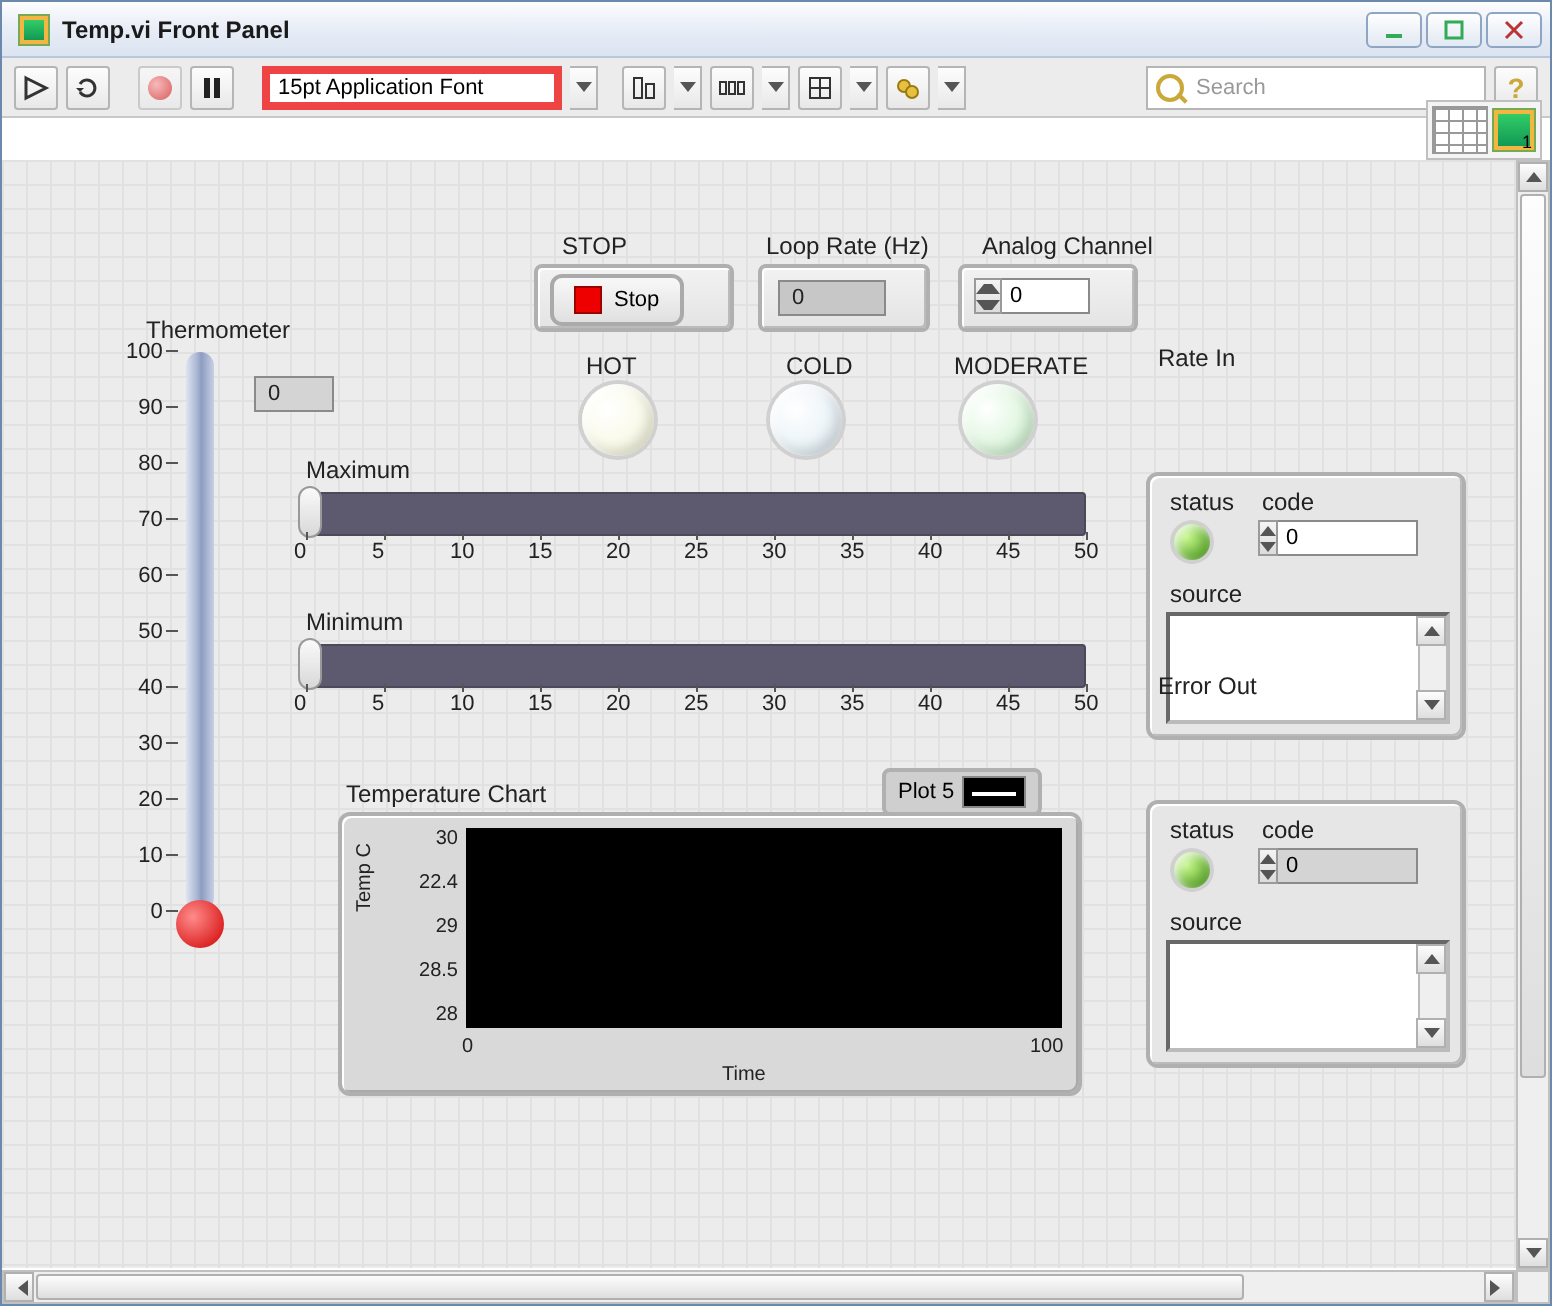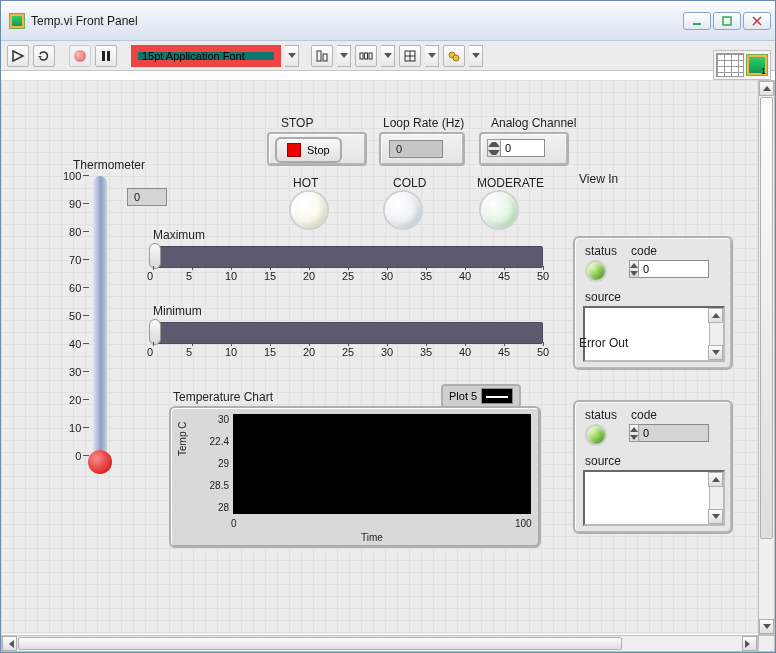--- a/index.html
+++ b/index.html
@@ -1,33 +1,33 @@
 <!DOCTYPE html>
 <html><head>
 <meta charset="utf-8">
 <style>
 * { box-sizing: border-box; font-family: Tahoma, Arial, sans-serif; font-size: 11px; }
 body { margin: 0; background: #fff; }
 .window { width: 776px; height: 653px; border: 1px solid #6b8aab; background: #fff; position: relative; overflow: hidden; }
-.titlebar { height: 40px; background: linear-gradient(#fdfdfe,#e9eef7 45%,#dbe4f0); border-bottom: 1px solid #b7c7dd; display: flex; align-items: center; padding: 0 4px 0 8px; }
+.titlebar { height: 28px; background: linear-gradient(#fdfdfe,#e9eef7 45%,#dbe4f0); border-bottom: 1px solid #b7c7dd; display: flex; align-items: center; padding: 0 4px 0 8px; font-weight: bold; }
 .titlebar .icon { width: 16px; height: 16px; background:#f4b642; border:1px solid #7a5; margin-right:6px; position:relative;}
 .titlebar .icon::after{content:"";position:absolute;inset:2px;background:linear-gradient(#3c6,#195);}
 .titlebar .title { color:#1a1a1a; flex:1; font-size:12px;}
 .winbtns { display:flex; gap:2px; }
 .winbtn { width:28px; height:18px; border:1px solid #8fa6c3; border-radius:3px; background:linear-gradient(#fefefe,#e2e9f3); display:flex; align-items:center; justify-content:center; color:#4a6; cursor:default;}
 .winbtn svg{width:10px;height:10px;}
 .menubar { height:20px; background:#eef1f6; border-bottom:1px solid #c8cdd3; display:flex; align-items:center; padding:0 4px; gap:2px;}
 .menubar span { padding:2px 8px; cursor:default;}
 .toolbar { height:30px; background:#ececec; border-bottom:1px solid #c8c8c8; display:flex; align-items:center; padding:0 6px; gap:4px;}
 .tbtn { min-width:22px; height:22px; border:1px solid #b5b5b5; background:linear-gradient(#fdfdfd,#e8e8e8); border-radius:2px; display:flex; align-items:center; justify-content:center; padding:0 2px; cursor:default;}
 .tbtn.disabled{opacity:.6;}
 .tbtn svg{width:14px;height:14px;}
 .rec{width:12px;height:12px;border-radius:50%;background:radial-gradient(circle at 35% 35%,#f99,#c00);}
 .pause{display:flex;gap:2px;} .pause div{width:3px;height:10px;background:#222;}
-.fontbox{height:22px;border:7px solid #ef4444;background:#0f766e;display:flex;align-items:center;padding:0 4px;min-width:150px;}
+.fontbox{height:22px;border:4px solid #ef4444;background:#ffffff;display:flex;align-items:center;padding:0 4px;min-width:150px;}
 .dd{width:14px;height:22px;border:1px solid #b5b5b5;border-left:none;background:linear-gradient(#fdfdfd,#e8e8e8);display:flex;align-items:center;justify-content:center;}
 .searchwrap{margin-left:auto;display:flex;align-items:center;gap:4px;}
 .searchbox{width:170px;height:22px;border:1px solid #b5b5b5;background:#fff;display:flex;align-items:center;padding:0 4px;color:#999;}
 .sgl{width:14px;height:14px;border:2px solid #caa93a;border-radius:50%;position:relative;}
 .sgl::after{content:"";position:absolute;width:6px;height:2px;background:#caa93a;transform:rotate(45deg);right:-4px;bottom:-1px;}
 .grid16{width:28px;height:24px;background:linear-gradient(#fff,#fff);border:1px solid #999;position:relative;}
 .grid16::before{content:"";position:absolute;inset:0;background:repeating-linear-gradient(#999 0 1px,transparent 1px 6px),repeating-linear-gradient(90deg,#999 0 1px,transparent 1px 7px);}
 .canvas{position:absolute;left:0;top:79px;right:0;bottom:18px;overflow:auto;background-color:#ececec;background-image:repeating-linear-gradient(#e1e1e1 0 1px,transparent 1px 12px),repeating-linear-gradient(90deg,#e1e1e1 0 1px,transparent 1px 12px);}
 .hscroll,.vscroll{background:#efefef;border:1px solid #c0c0c0;}
 .hscroll{position:absolute;left:0;right:17px;bottom:0;height:17px;}
@@ -164,20 +164,27 @@
     <div class="tbtn">
         <svg viewBox="0 0 14 14">
           <circle cx="5" cy="6" r="3" fill="#e8c040" stroke="#9a7a10"></circle>
           <circle cx="9" cy="9" r="3" fill="#e8c040" stroke="#9a7a10"></circle>
         </svg>
       </div>
     <div class="dd">
         <div class="smalltri down"></div>
       </div>
 
+    <div class="searchwrap">
+      <div class="searchbox">
+        <div class="sgl"></div>
+        <span style="margin-left:6px">Search</span>
+      </div>
+      <div class="tbtn" style="color:#caa93a;font-weight:bold;font-size:14px;">?</div>
+    </div>
   </div>
 
   <div class="toptoolsright">
     <div class="grid16"></div>
     <div style="width:22px;height:22px;background:#f4b642;border:1px solid #7a5;position:relative;">
         <div style="position:absolute;inset:2px;background:linear-gradient(#3c6,#195);"></div>
         <span style="position:absolute;right:1px;bottom:-1px;font-size:9px;color:#000;">1</span>
       </div>
   </div>
 
@@ -328,21 +335,21 @@
       <div class="axis" style="left:30px;top:28px;text-align:right;width:28px">22.4</div>
       <div class="axis" style="left:30px;top:50px;text-align:right;width:28px">29</div>
       <div class="axis" style="left:30px;top:72px;text-align:right;width:28px">28.5</div>
       <div class="axis" style="left:30px;top:94px;text-align:right;width:28px">28</div>
       <div class="plot" style="left:62px;top:6px;width:298px;height:100px"></div>
       <div class="axis" style="left:60px;top:110px">0</div>
       <div class="axis" style="left:344px;top:110px">100</div>
       <div class="axis" style="left:190px;top:124px">Time</div>
     </div>
 
-    <div class="lbl" style="left:578px;top:92px">View In</div>
+    <div class="lbl" style="left:578px;top:92px">Rate In</div>
     <div class="errbox" style="left:572px;top:108px;width:160px;height:134px">
       <div class="lbl" style="left:10px;top:6px">status</div>
       <div class="led sm" style="left:12px;top:24px;background:radial-gradient(circle at 35% 35%,#c6f58a,#4aa61a)"></div>
       <div class="lbl" style="left:56px;top:6px">code</div>
       <div class="numctrl" style="left:54px;top:22px">
         <div class="spin" style="width:10px">
             <div>
               <div class="smalltri up"></div>
             </div>
             <div>

